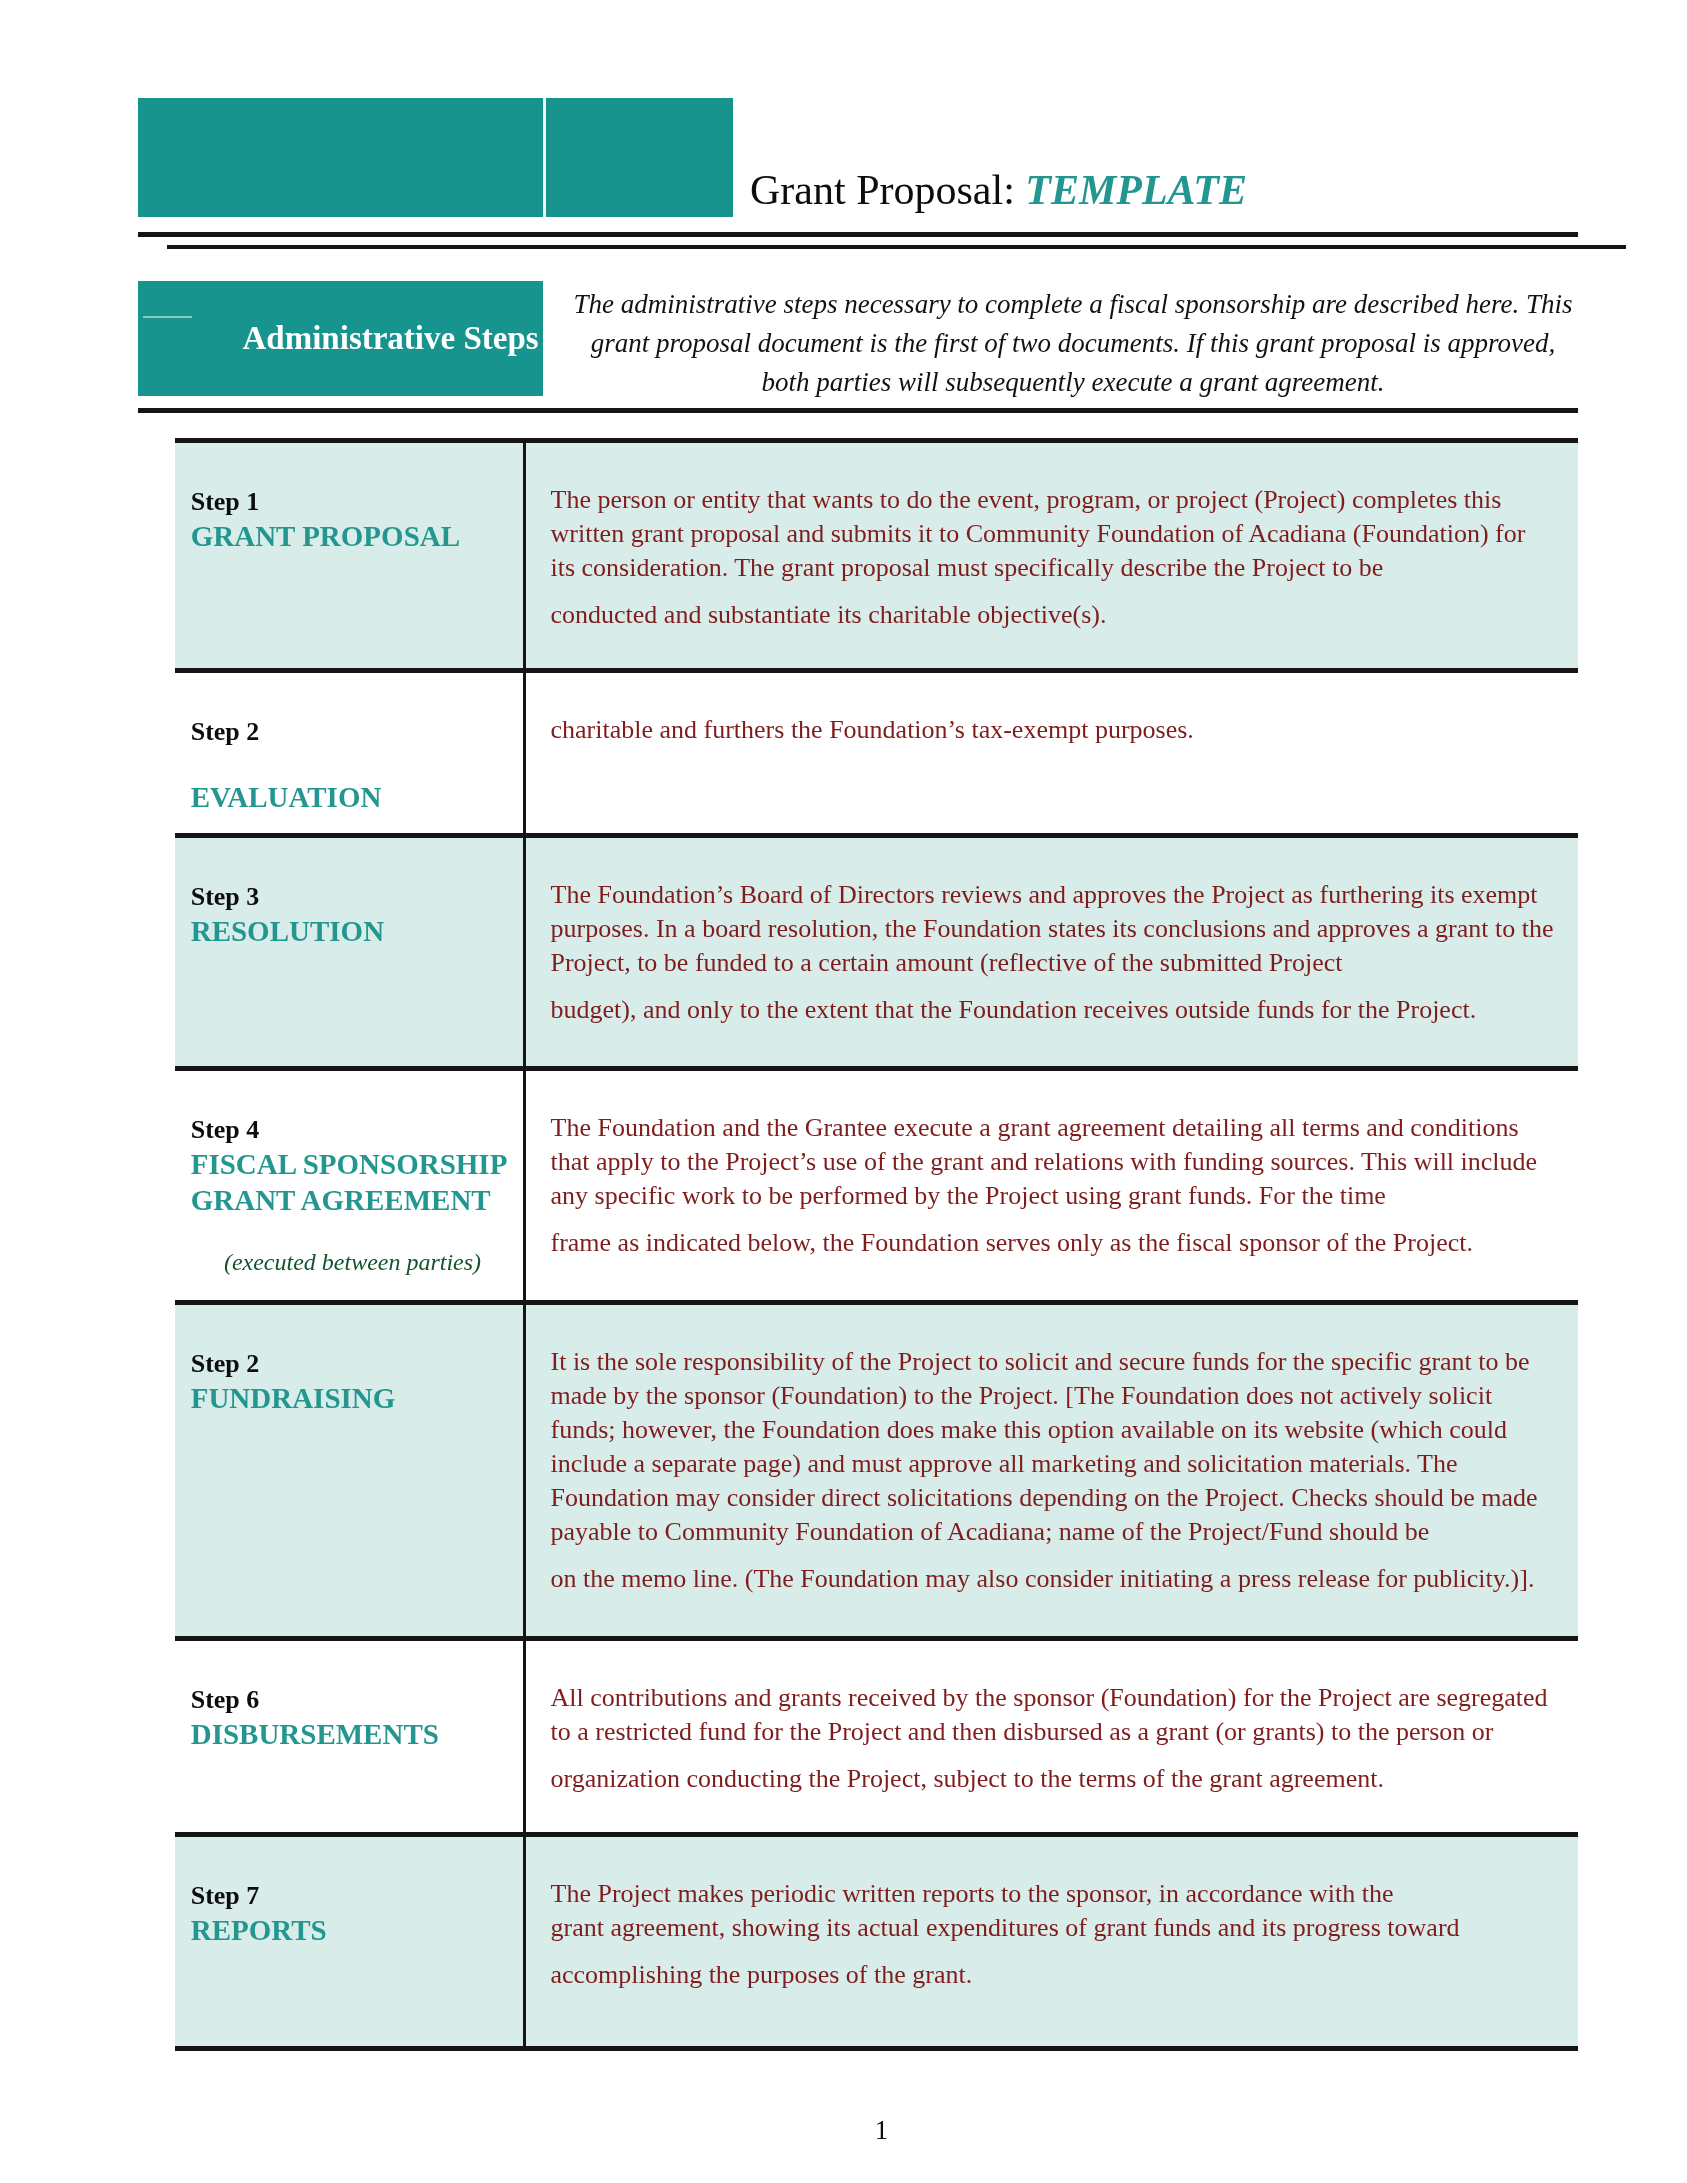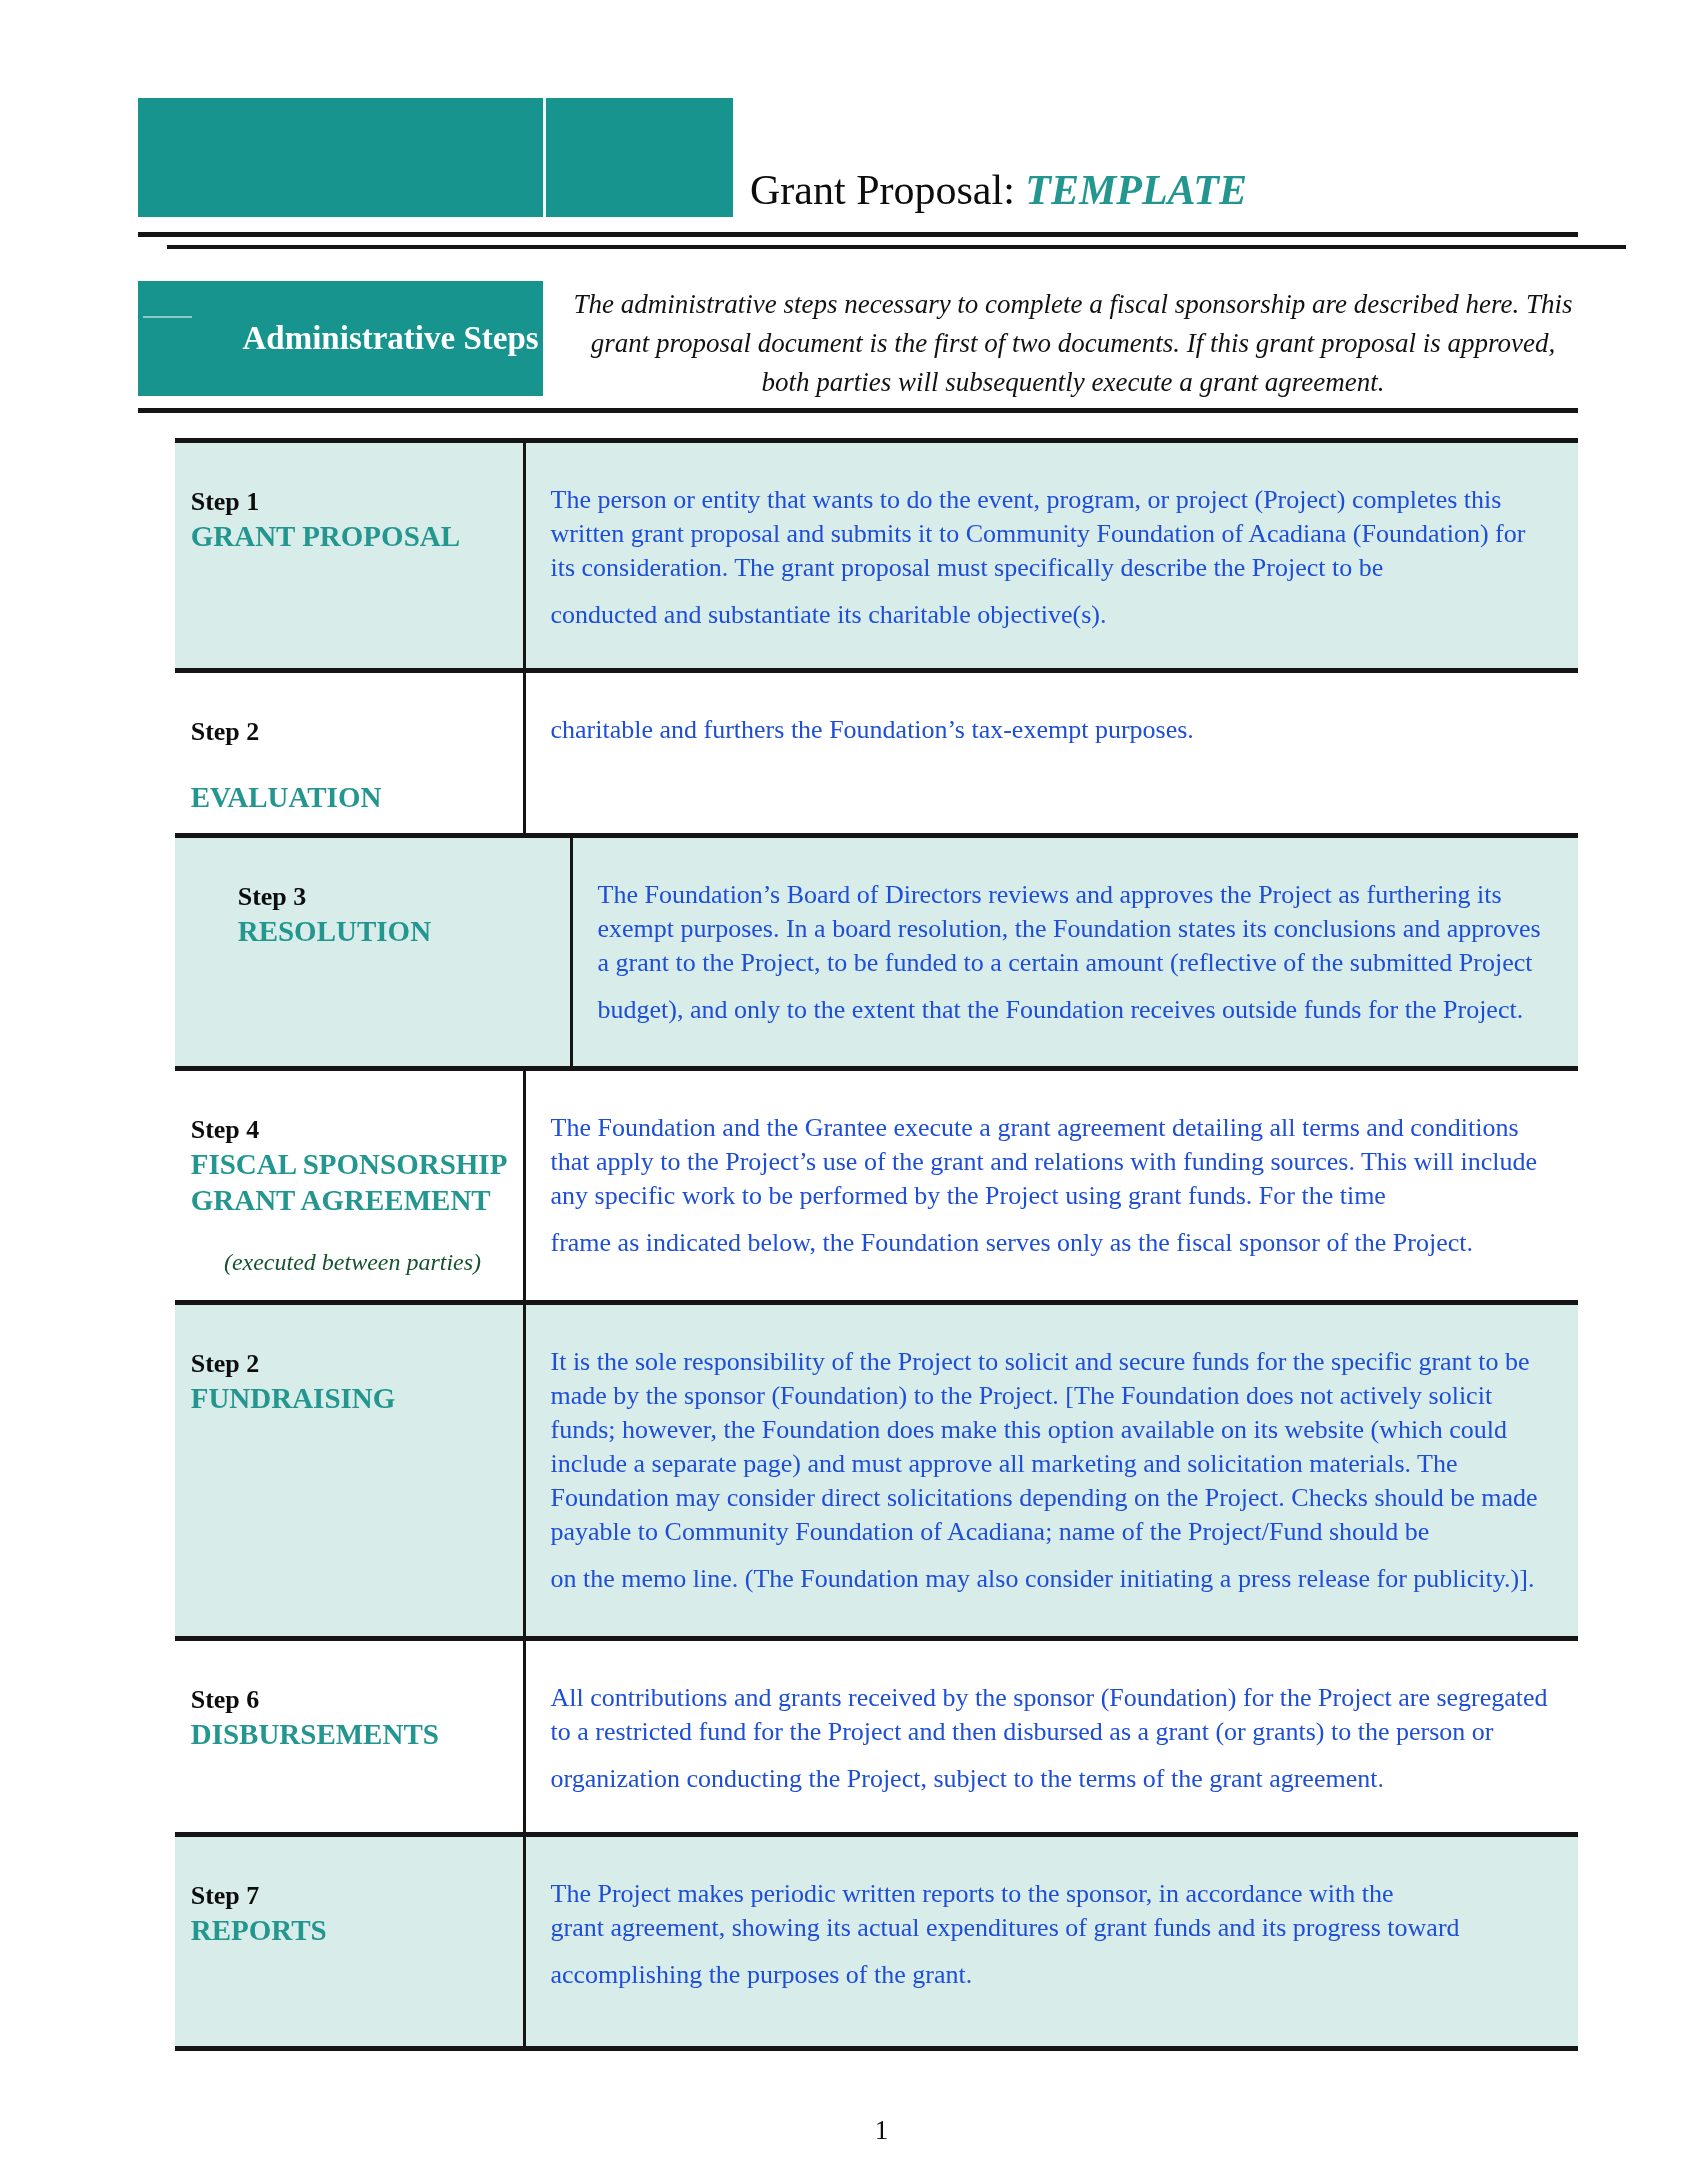--- a/index.html
+++ b/index.html
@@ -88,21 +88,21 @@
     border-top: 5.2px solid #151515;
   }
   .step-row {
     display: flex;
     border-bottom: 5.2px solid #151515;
     box-sizing: border-box;
   }
   .step-row.tinted { background: #D8ECE9; }
   .r1 { min-height: 230px; }
   .r2 { min-height: 155px; }
-  .r3 { min-height: 233px; padding-left: 47px; }
+  .r3 { min-height: 233px; }
   .r4 { min-height: 234px; }
   .r5 { min-height: 336px; }
   .r6 { min-height: 196px; }
   .r7 { min-height: 214px; }
 
   .cell-label {
     width: 348px;
     flex: 0 0 348px;
     box-sizing: border-box;
     padding: 42px 8.7px 17.5px 15.7px;
@@ -131,21 +131,21 @@
     font-size: 24px;
     font-style: italic;
     line-height: 33px;
     color: #14532d;
     text-align: center;
   }
   .cell-body p {
     margin: 0;
     font-size: 26px;
     line-height: 34px;
-    color: #1d4ed8;
+    color: #7f1d1d;
     white-space: pre-line;
   }
   .cell-body p + p { margin-top: 13px; }
 
   
   .page-number {
     position: absolute;
     left: 0; top: 2115px;
     width: 100%;
     text-align: center;

